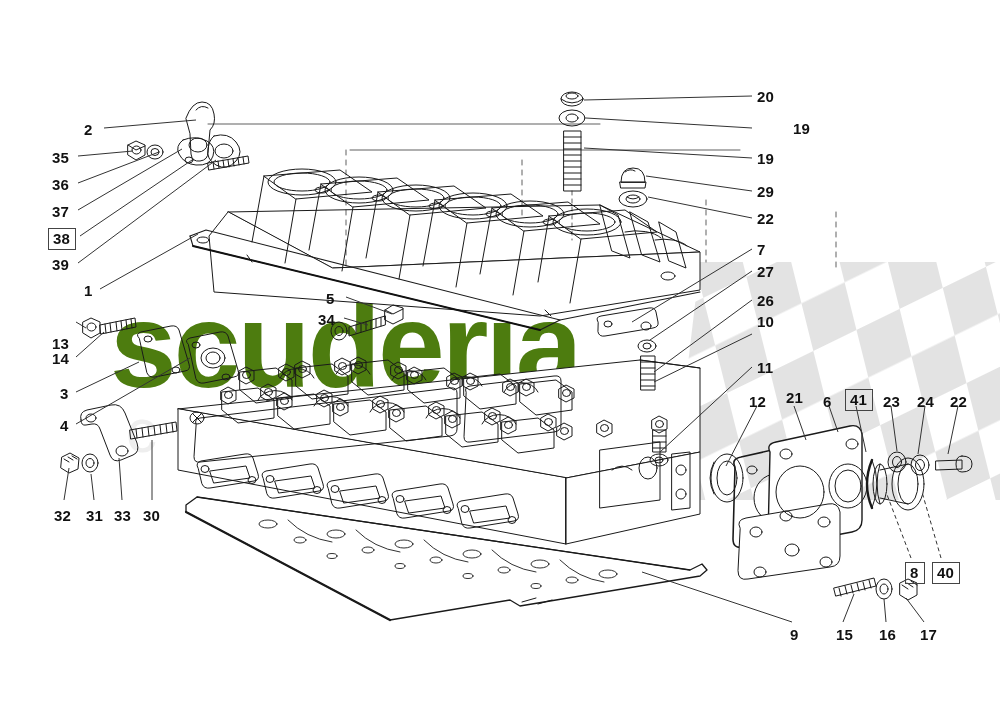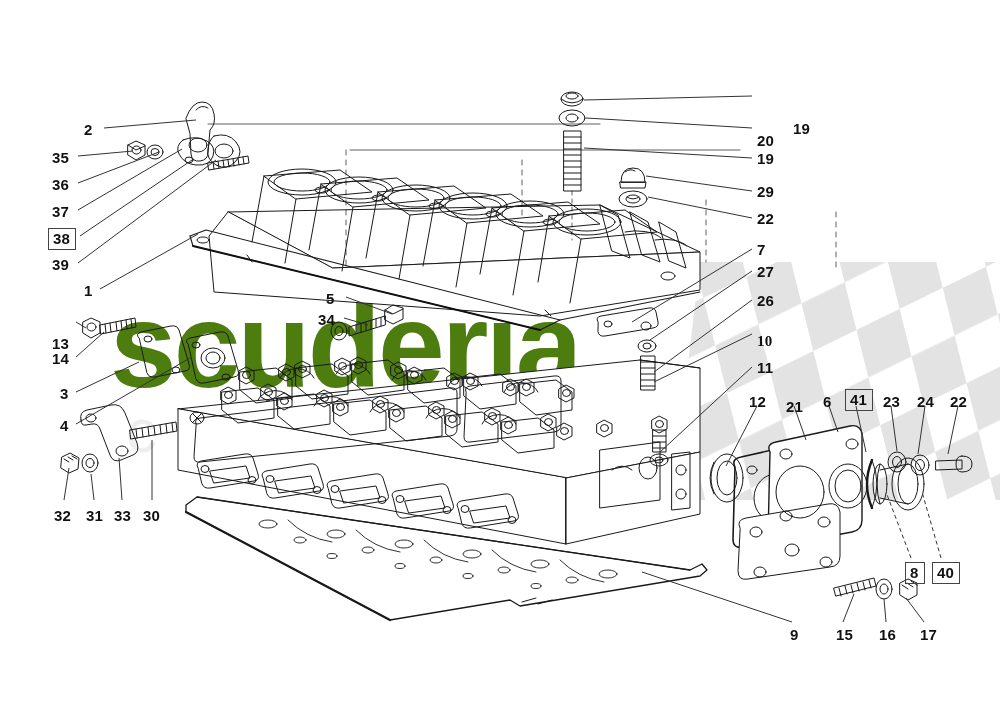--- a/index.html
+++ b/index.html
@@ -575,32 +575,32 @@
       <div class="lbl" style="left: 52px; top: 316px; margin-top: 20px;">13</div>
       <div class="lbl" style="left: 52px; top: 351px;">14</div>
       <div class="lbl" style="left: 60px; top: 386px;">3</div>
       <div class="lbl" style="left: 60px; top: 418px;">4</div>
       <div class="lbl" style="left: 54px; top: 508px;">32</div>
       <div class="lbl" style="left: 86px; top: 508px;">31</div>
       <div class="lbl" style="left: 114px; top: 508px;">33</div>
       <div class="lbl" style="left: 143px; top: 508px;">30</div>
       <div class="lbl" style="left: 326px; top: 291px;">5</div>
       <div class="lbl" style="left: 318px; top: 312px;">34</div>
-      <div class="lbl" style="left: 757px; top: 89px; margin-top: 44px;">20</div>
+      <div class="lbl" style="left: 757px; top: 89px;">20</div>
       <div class="lbl" style="left: 757px; top: 121px; margin-left: 36px;">19</div>
       <div class="lbl" style="left: 757px; top: 151px;">19</div>
       <div class="lbl" style="left: 757px; top: 184px;">29</div>
       <div class="lbl" style="left: 757px; top: 211px;">22</div>
       <div class="lbl" style="left: 757px; top: 242px;">7</div>
       <div class="lbl" style="left: 757px; top: 264px;">27</div>
       <div class="lbl" style="left: 757px; top: 293px;">26</div>
-      <div class="lbl" style="left: 757px; top: 334px; font-family: Liberation Serif, serif;">10</div>
+      <div class="lbl" style="left: 757px; top: 314px;">10</div>
       <div class="lbl" style="left: 757px; top: 360px;">11</div>
       <div class="lbl" style="left: 749px; top: 394px;">12</div>
-      <div class="lbl" style="left: 786px; top: 399px;">21</div>
+      <div class="lbl" style="left: 786px; top: 390px;">21</div>
       <div class="lbl" style="left: 823px; top: 394px;">6</div>
       <div class="lbl boxed" style="left: 845px; top: 389px;">41</div>
       <div class="lbl" style="left: 883px; top: 394px;">23</div>
       <div class="lbl" style="left: 917px; top: 394px;">24</div>
       <div class="lbl" style="left: 950px; top: 394px;">22</div>
       <div class="lbl boxed" style="left: 905px; top: 562px;">8</div>
       <div class="lbl boxed" style="left: 932px; top: 562px;">40</div>
       <div class="lbl" style="left: 790px; top: 627px;">9</div>
       <div class="lbl" style="left: 836px; top: 627px;">15</div>
       <div class="lbl" style="left: 879px; top: 627px;">16</div>

